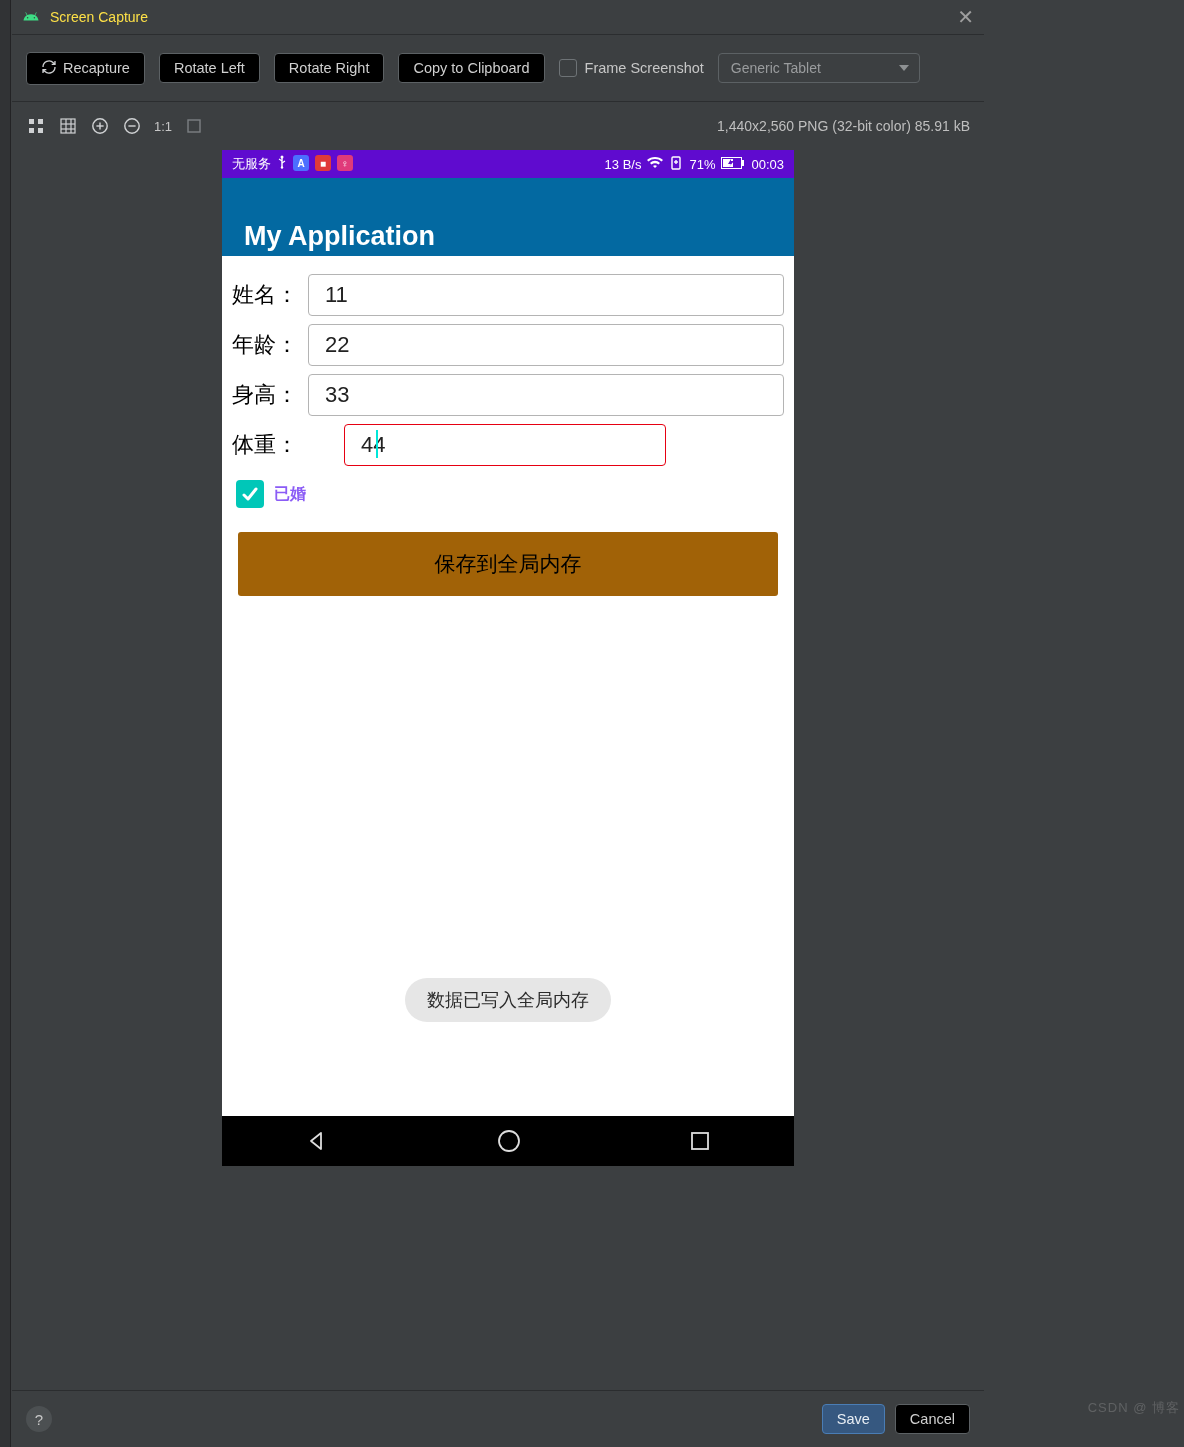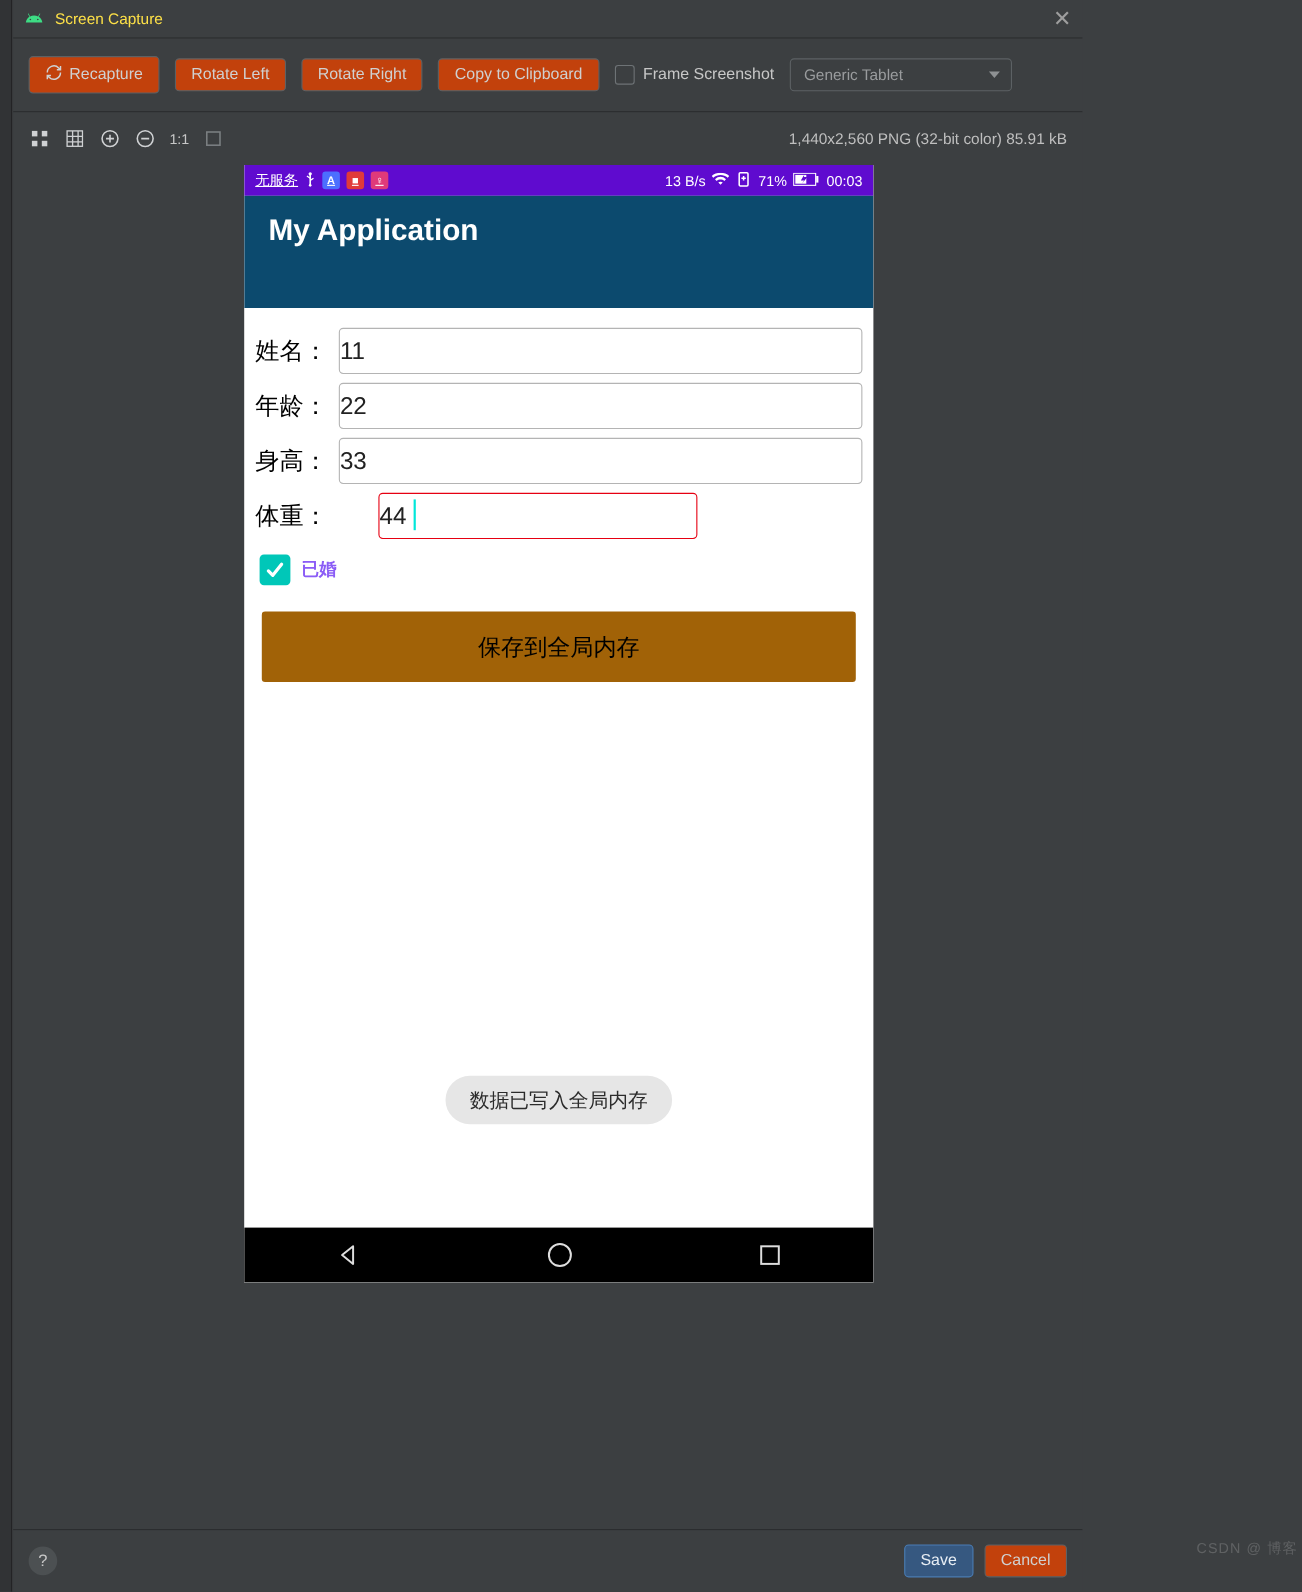--- a/index.html
+++ b/index.html
@@ -28,21 +28,21 @@
     padding:0 10px;border-bottom:1px solid #2b2d2f;
   }
   .titlebar .android-icon svg{display:block;}
   .titlebar .title{color:#fde047;font-size:14px;flex:1;}
   .titlebar .close-x{color:#9e9e9e;font-size:20px;cursor:pointer;}
   .toolbar{
     height:46px;display:flex;align-items:center;gap:14px;
     padding:10px 14px;border-bottom:1px solid #2b2d2f;
   }
   .btn{
-    background:#c2410c;border:1px solid #5c6164;border-radius:4px;
+    background:#000000;border:1px solid #5c6164;border-radius:4px;
     color:#d0d0d0;font-size:14.5px;padding:6px 14px;cursor:pointer;
     display:flex;align-items:center;gap:6px;white-space:nowrap;
   }
   .btn.primary{background:#365880;border-color:#4a7db5;color:#e8eef4;}
   .recap-icon{display:inline-block;}
   .chkbox{
     display:flex;align-items:center;gap:8px;color:#c7c7c7;font-size:14.5px;cursor:pointer;
   }
   .chkbox .box{
     width:16px;height:16px;border:1.5px solid #6e7376;border-radius:3px;
@@ -68,33 +68,33 @@
   }
   
   .device{
     position:absolute;left:210px;top:0;width:572px;height:1016px;
     background:#ffffff;display:flex;flex-direction:column;overflow:hidden;
   }
   .status-bar{
     height:28px;background:#5f0bcf;display:flex;align-items:center;color:#fff;
     font-size:13px;padding:0 10px;gap:8px;
   }
-  .status-bar .left{display:flex;align-items:center;gap:6px;text-decoration:underline;}
+  .status-bar .left{display:flex;gap:6px;}
   .status-bar .right{margin-left:auto;display:flex;align-items:center;gap:6px;font-size:13px;}
   .status-bar .notif-ico{width:16px;height:16px;border-radius:3px;display:flex;align-items:center;justify-content:center;font-size:10px;font-weight:bold;}
   .app-bar{
-    height:70px;background:#0c4a6e;display:flex;align-items:flex-start;padding:16px 22px;
+    height:70px;background:#0369a1;display:flex;align-items:flex-end;padding:4px 22px;
   }
   .app-bar .app-title{color:#fff;font-size:27px;font-weight:600;}
   .form{flex:1;padding:10px 8px;position:relative;}
   .form-row{display:flex;align-items:center;margin:8px 0;padding:0 2px;}
   .form-row .label{font-size:22px;color:#000;min-width:76px;}
   .form-row input.field{
     flex:1;height:40px;border:1.5px solid #b4b4b4;border-radius:4px;
-    font-size:22px;color:#222;padding:0 0;background:#fff;outline:none;
+    font-size:22px;color:#222;padding:0 16px;background:#fff;outline:none;
   }
   .form-row input.field.active{border-color:#e60012;}
   .field-wrap{flex:1;position:relative;margin-left:36px;}
   .cursor-line{
     position:absolute;top:6px;height:28px;width:2px;background:#00e7d9;animation:blink 1s infinite;
   }
   @keyframes blink{50%{opacity:0;}}
   .check-row{display:flex;align-items:center;gap:10px;margin:14px 6px;}
   .check-row .ck{
     width:28px;height:28px;background:#00c7b8;border-radius:4px;display:flex;align-items:center;justify-content:center;

